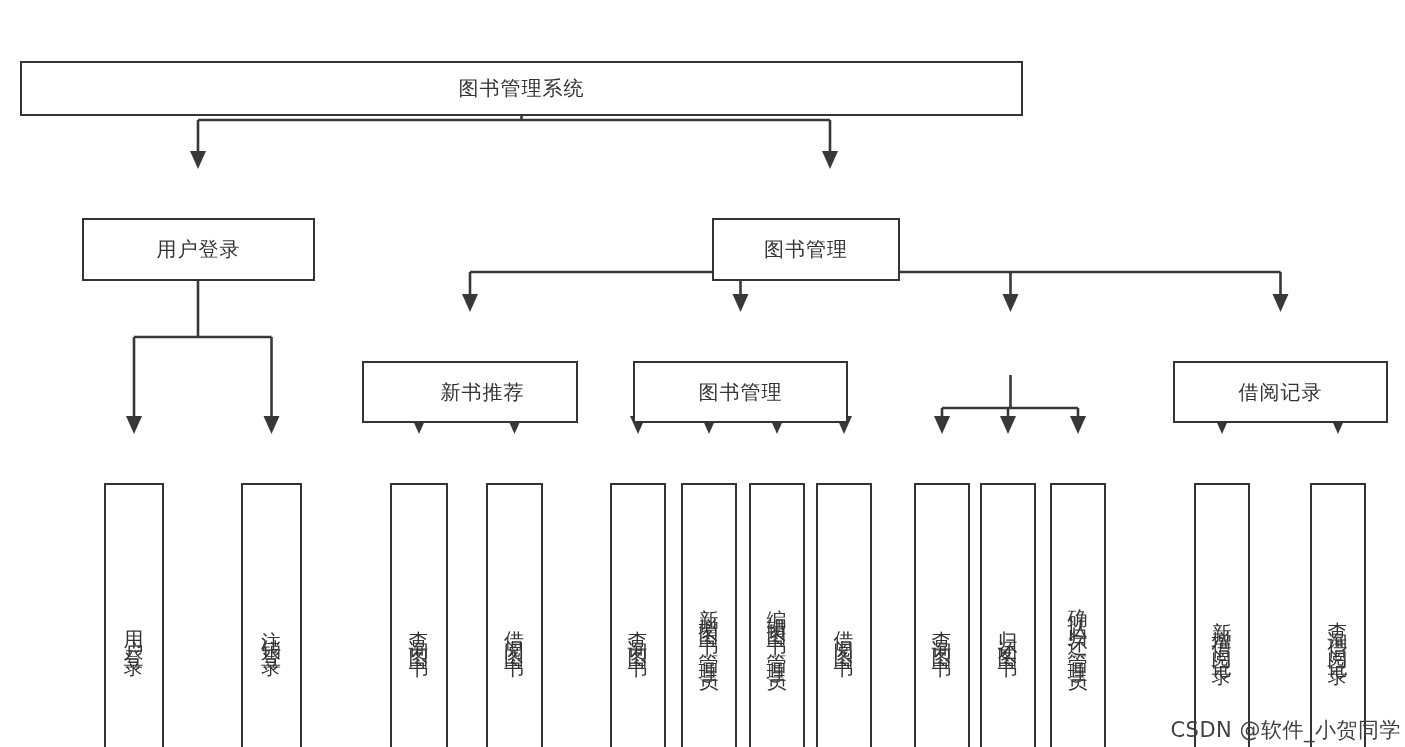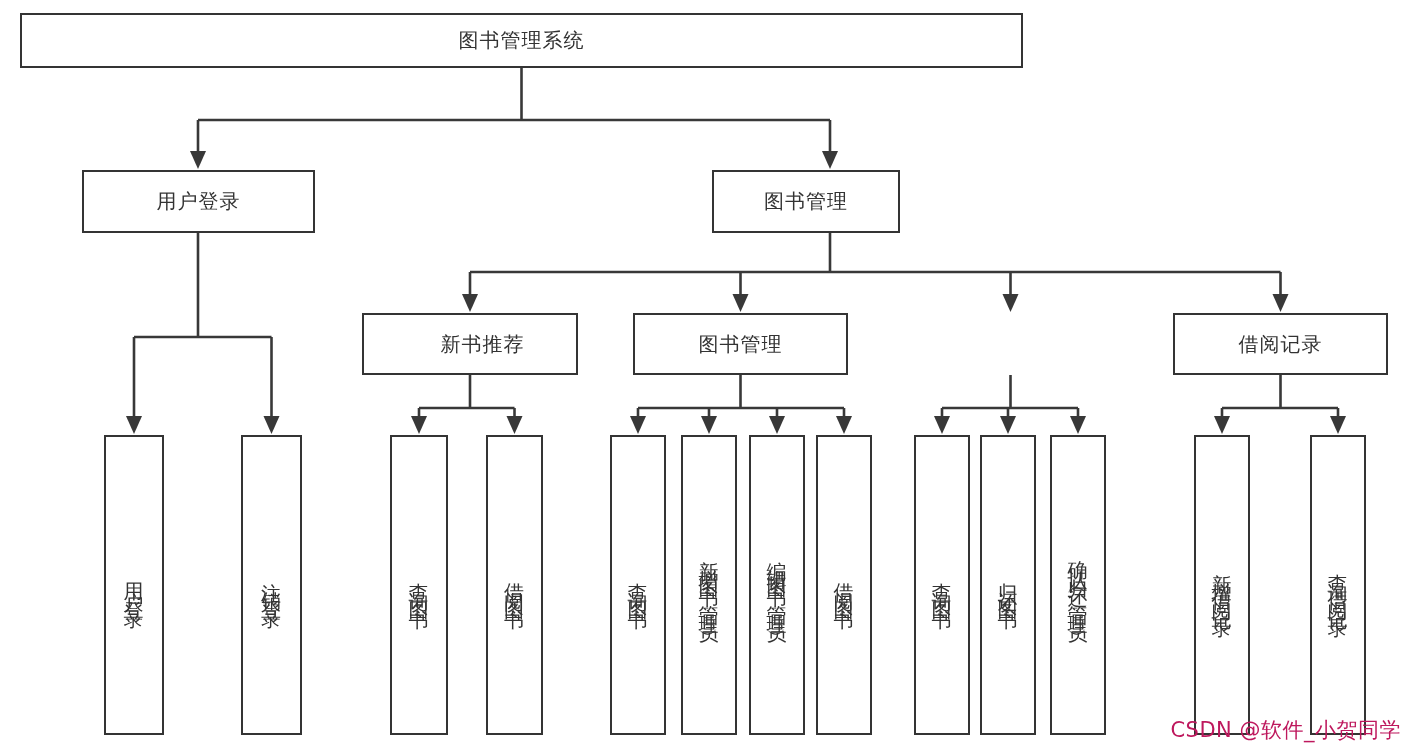--- a/index.html
+++ b/index.html
@@ -17,20 +17,21 @@
   .node {
     position:absolute;
     box-sizing:border-box;
     border:2.5px solid #343434;
     background:#ffffff;
     display:flex; align-items:center; justify-content:center;
     color:#333333;
     font-size:20px;
     letter-spacing:1px;
     z-index:2;
+    margin-top:48px;
   }
   
   .n-root  { left:20px;   top:13px;  width:1003px; height:55px; }
   .n-login { left:82px;   top:170px; width:233px;  height:63px; }
   .n-mgmt  { left:712px;  top:170px; width:188px;  height:63px; }
   .n-l3a   { left:362px;  top:313px; width:216px;  height:62px;padding-left:25px; }
   .n-l3b   { left:633px;  top:313px; width:215px;  height:62px; }
   .n-l3c   { left:903px;  top:313px; width:215px;  height:62px; }
   .n-l3d   { left:1173px; top:313px; width:215px;  height:62px; }
 
@@ -53,21 +54,21 @@
   .lf8  { left:816px;  width:56px; }
   .lf9  { left:914px;  width:56px; }
   .lf10 { left:980px;  width:56px; }
   .lf11 { left:1050px; width:56px; }
   .lf12 { left:1194px; width:56px; }
   .lf13 { left:1310px; width:56px; }
 
   .watermark {
     position:absolute;
     right:4px; bottom:3px;
-    color:#be185d;
+    color:#404040;
     font-size:21px;
     letter-spacing:0.5px;
     z-index:5;
     white-space:nowrap;
   }
 </style>
 </head>
 <body>
 
 <div class="canvas">

